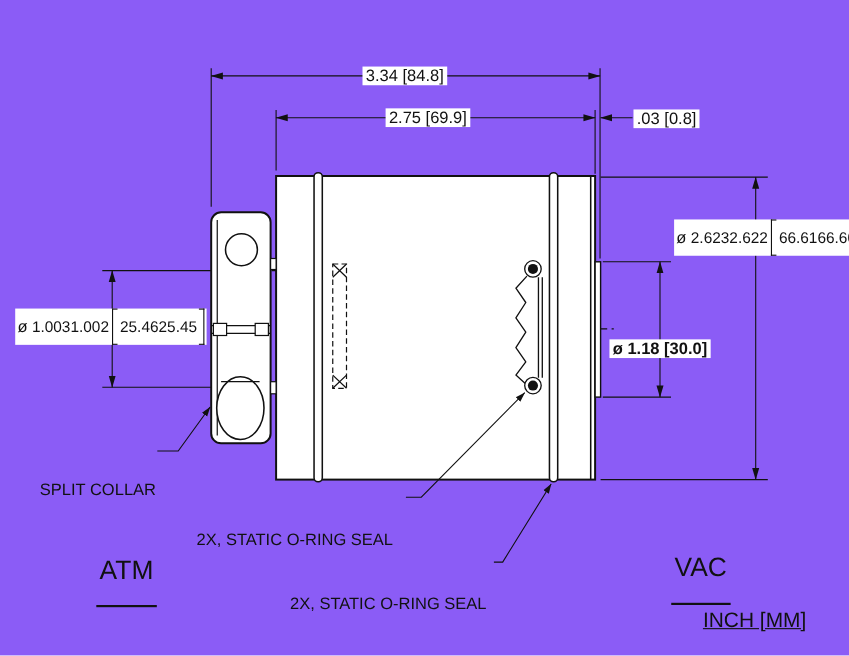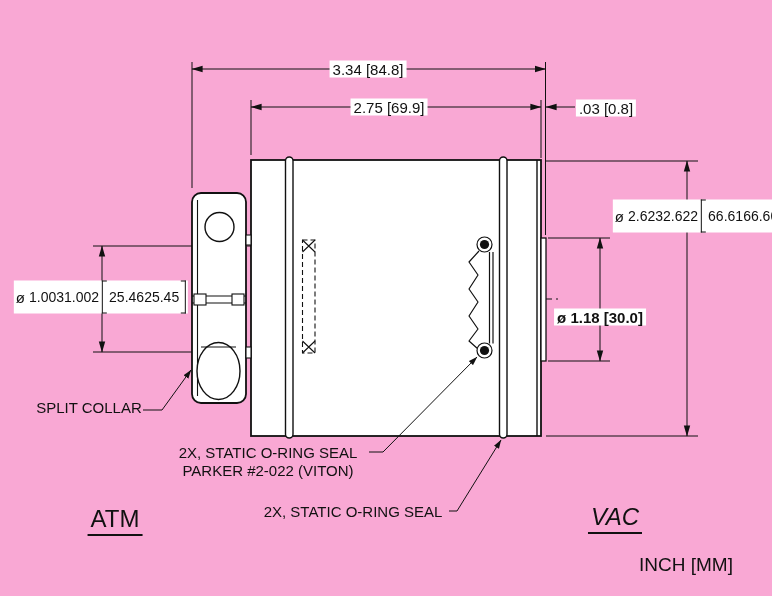--- a/index.html
+++ b/index.html
@@ -1,38 +1,38 @@
 <!DOCTYPE html>
 <html><head>
 <meta charset="utf-8">
 <style>
   html,body{margin:0;padding:0;background:#fff;}
   .canvas{
-    position:relative;width:772px;height:596px;background:#f9a8d4;
+    position:relative;width:772px;height:596px;background:#8b5cf6;
     font-family:"Liberation Sans","DejaVu Sans",sans-serif;color:#111;overflow:hidden;
   }
   svg.linework{position:absolute;left:0;top:0;}
   .txt{position:absolute;white-space:nowrap;color:#111;}
   .dimtext{
     background:#fff;padding:0 3px;font-size:15px;line-height:17px;
     transform:translate(-50%,-50%);
   }
   .stackdim{
     background:#fff;display:flex;align-items:center;gap:3px;
     transform:translate(-50%,-50%);padding:0 2px;
   }
   .stackdim .dia{font-size:15px;margin-right:1px;}
   .stack{display:flex;flex-direction:row;font-size:14px;line-height:15px;text-align:left;}
   .bracket{width:5px;height:33px;box-sizing:border-box;border:1.6px solid #111;}
   .bracket.bl{border-right:none;margin-right:-1px;}
   .bracket.br{border-left:none;margin-left:-1px;}
-  .calloutlabel{font-size:15px;line-height:17.5px;text-align:center;transform:translate(-50%,0);}
+  .calloutlabel{font-size:15px;line-height:17.5px;text-align:center;transform:translate(-50%,0);margin-top:38px;}
   .zone{
     font-size:24px;line-height:26px;transform:translate(-50%,0);
-    border-bottom:2px solid #111;padding:0 3px 2px 3px;
+    border-bottom:2px solid #111;padding:0 3px 18px 3px;
   }
   .units{font-size:19px;transform:translate(-50%,0);}
 </style>
 </head>
 <body>
 
 <div class="canvas">
 
   <svg class="linework" width="772" height="596" viewBox="0 0 772 596">
     <defs>
@@ -152,26 +152,25 @@
     </span>
     <span class="bracket br"></span>
   </div>
 
   <div class="txt calloutlabel" style="left:89px;top:399px;">
     <div>SPLIT COLLAR</div>
   </div>
 
   <div class="txt calloutlabel" style="left:268px;top:444px;">
     <div>2X, STATIC O-RING SEAL</div>
-    <div>PARKER #2-022 (VITON)</div>
   </div>
 
   <div class="txt calloutlabel" style="left:353px;top:503px;">
     <div>2X, STATIC O-RING SEAL</div>
   </div>
 
   <div class="txt zone" style="left:115px;top:506px;">ATM</div>
 
-  <div class="txt zone" style="left:615px;top:504px;font-style:italic;">VAC</div>
+  <div class="txt zone" style="left:637px;top:504px;">VAC</div>
 
-  <div class="txt units" style="left:686px;top:554px;">INCH [MM]</div>
+  <div class="txt units" style="left:686px;top:554px;text-decoration:underline;">INCH [MM]</div>
 
 </div>
 
 </body></html>

